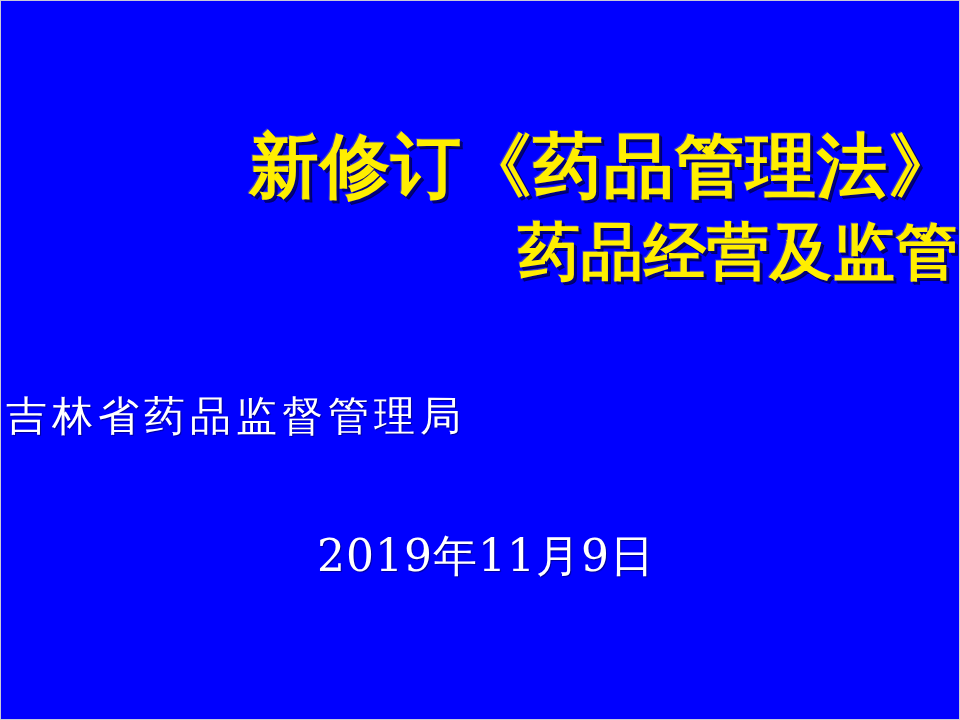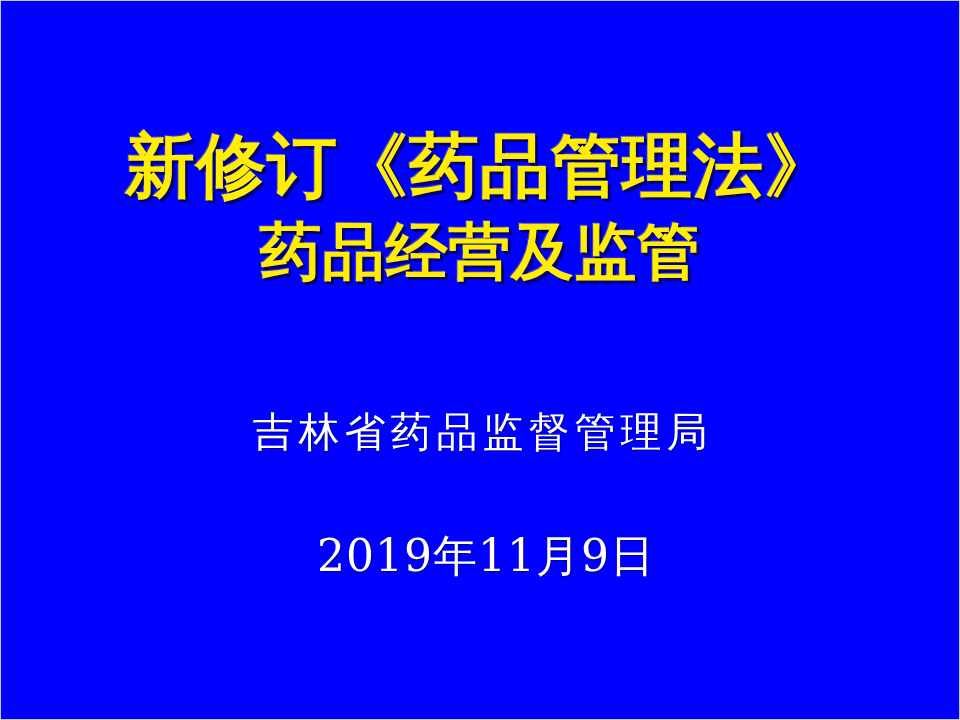--- a/index.html
+++ b/index.html
@@ -20,21 +20,21 @@
     font-family: "Liberation Sans", sans-serif;
     -webkit-font-smoothing: antialiased;
   }
 
   
   .title-block {
     position: absolute;
     left: 0;
     right: 0;
     top: 122px;
-    text-align: center;
+    text-align: right;
   }
 
   .title-line {
     display: block;
     color: #ffee00;
     font-family: "DejaVu Sans", "Liberation Sans", sans-serif;
     font-weight: bold;
     font-size: 70px;
     line-height: 86px;
     letter-spacing: 1px;
@@ -51,22 +51,22 @@
 
   .title-line-2 {
     font-size: 62px;
   }
 
   
   .org-block {
     position: absolute;
     left: 0;
     right: 0;
-    top: 404px;
-    text-align: center;
+    top: 388px;
+    text-align: left;
   }
 
   .org-line {
     display: block;
     color: #ffffff;
     font-family: "DejaVu Serif", "Liberation Serif", serif;
     font-weight: normal;
     font-size: 41px;
     line-height: 54px;
     letter-spacing: 5px;

